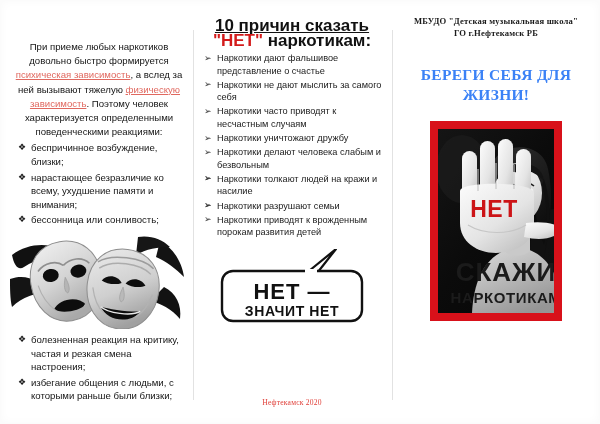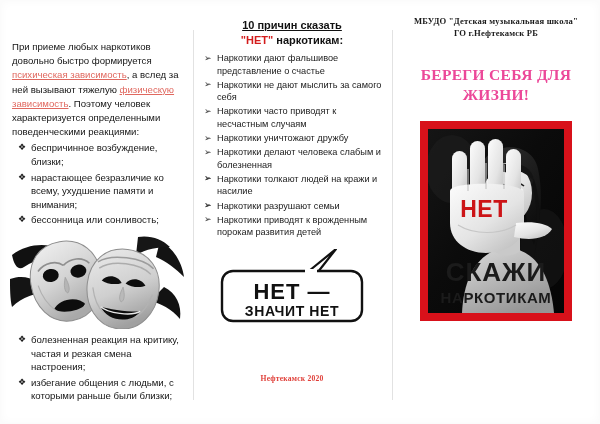--- a/index.html
+++ b/index.html
@@ -51,21 +51,21 @@
   }
   .col-left   { left: 8px;   width: 182px; padding-top: 40px; }
   .col-middle { left: 199px; width: 186px; padding-top: 18px; }
   .col-right  { left: 398px; width: 196px; padding-top: 16px; }
 
   
   .body-text {
     font-size: 9.6px;
     line-height: 14.2px;
     color: #141414;
-    text-align: left;
+    text-align: center;
     margin: 0 0 2px 0;
     padding: 0 4px 0 4px;
   }
   .hl {
     color: #e0685f;
     text-decoration: underline;
     text-decoration-color: #e0685f;
   }
 
   ul.diamond {
@@ -94,21 +94,21 @@
     position: relative;
     width: 176px;
     height: 96px;
     margin: 6px 0 4px 2px;
   }
   .masks svg { display: block; }
 
   
   .mid-title {
     text-align: center;
-    font-size: 11px;
+    font-size: 17px;
     font-weight: bold;
     line-height: 15px;
     color: #111;
     margin: 0 0 4px 0;
   }
   .mid-title .u   { text-decoration: underline; }
   .mid-title .red { color: #d31b1b; }
 
   ul.arrow {
     list-style: none;
@@ -151,53 +151,53 @@
     letter-spacing: 0.2px;
     margin: 0 0 26px 0;
     padding: 0 4px;
   }
   .slogan {
     font-family: "Liberation Serif", serif;
     font-weight: bold;
     font-size: 15.5px;
     line-height: 20px;
     text-align: center;
-    color: #ec4899;
+    color: #3b82f6;
     margin: 0 0 16px 0;
     letter-spacing: 0.3px;
   }
 
   
   .poster {
     position: relative;
-    width: 152px;
+    width: 132px;
     height: 200px;
     margin: 0 auto;
     background: #d8111a;
     padding: 8px;
     box-sizing: border-box;
   }
   .poster-inner {
     position: relative;
     width: 100%;
     height: 100%;
     background: #0a0a0a;
     overflow: hidden;
   }
   .poster-inner svg { display: block; }
 
   
   .footer {
     position: absolute;
     left: 199px;
-    top: 374px;
+    top: 398px;
     width: 186px;
     text-align: center;
     font-family: "Liberation Serif", serif;
-    font-weight: bold;
+    font-weight: normal;
     font-size: 7.6px;
     color: #e0403a;
     letter-spacing: 0.2px;
   }
 </style>
 </head>
 <body>
 
 <div id="page">
 
@@ -312,21 +312,21 @@
       <li>
         <span class="bullet">➢</span>
         <span>Наркотики часто приводят к несчастным случаям</span>
       </li>
       <li>
         <span class="bullet">➢</span>
         <span>Наркотики уничтожают дружбу</span>
       </li>
       <li>
         <span class="bullet">➢</span>
-        <span>Наркотики делают человека слабым и болезненная</span>
+        <span>Наркотики делают человека слабым и безвольным</span>
       </li>
       <li>
         <span class="bullet">➢</span>
       </li>
       <li>
         <span class="bullet">➢</span>
         <span>Наркотики толкают людей на кражи и насилие</span>
       </li>
       <li>
         <span class="bullet">➢</span>

